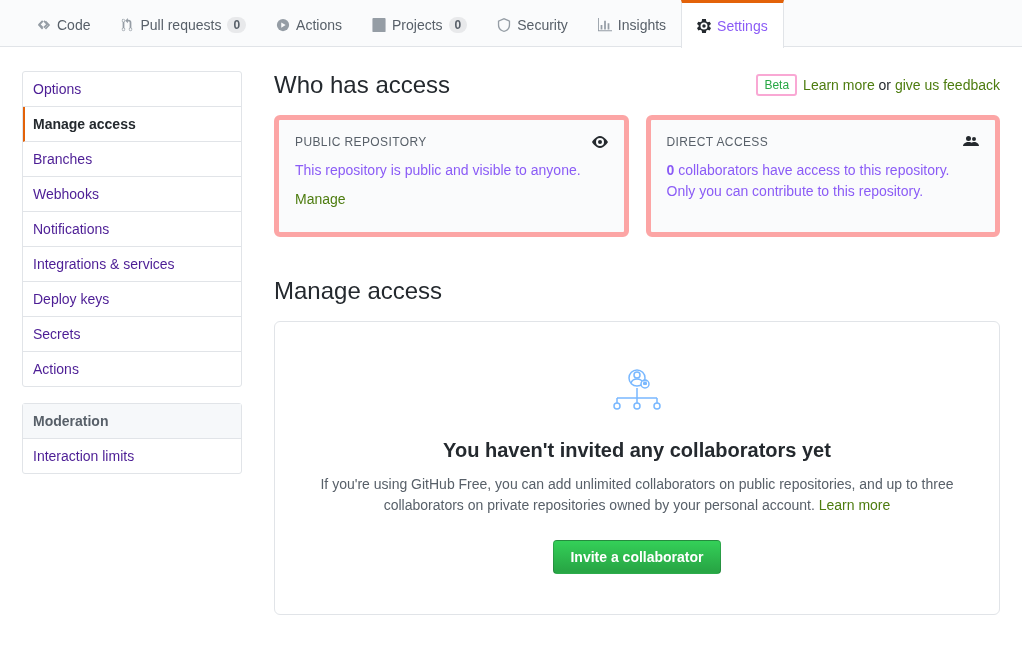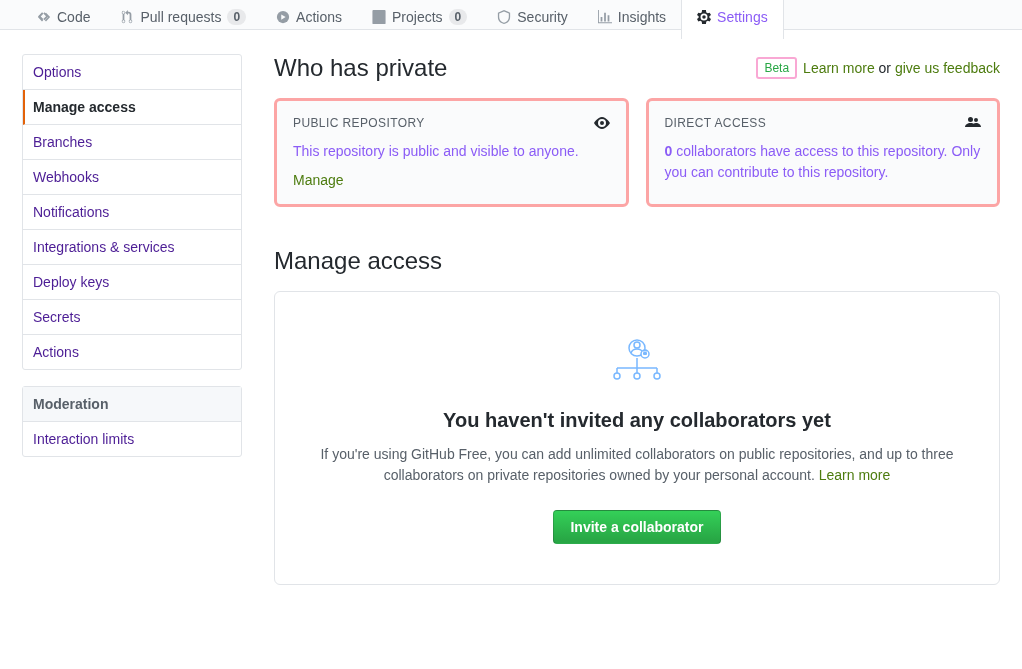--- a/index.html
+++ b/index.html
@@ -9,21 +9,21 @@
     font-size: 14px;
     color: #24292e;
     background: #fff;
   }
   .topnav {
     border-bottom: 1px solid #e1e4e8;
     background: #fafbfc;
     padding: 8px 22px;
     display: flex;
     align-items: center;
-    height: 30px;
+    height: 47px;
   }
   .topnav .tab {
     display: inline-flex;
     align-items: center;
     padding: 14px 15px 13px;
     color: #586069;
     font-size: 14px;
     cursor: pointer;
     gap: 6px;
     border-top: 3px solid transparent;
@@ -99,23 +99,23 @@
     border-radius: 3px;
     font-size: 12px;
     font-weight: 500;
     padding: 2px 6px;
   }
   .link { color: #4d7c0f; cursor: pointer; margin-top: 8px; }
   .cards { display: flex; gap: 17px; margin-bottom: 40px; }
   .card {
     flex: 1;
     background: #fafbfc;
-    border: 3px solid #fca5a5;
+    border: 5px solid #fca5a5;
     border-radius: 6px;
-    padding: 14px 16px 11px;
+    padding: 14px 16px 20px;
   }
   .card-head {
     display: flex;
     justify-content: space-between;
     align-items: center;
     margin-bottom: 10px;
   }
   .card-label {
     font-size: 12px;
     letter-spacing: 0.4px;
@@ -211,21 +211,21 @@
       <a class="menu-item">Actions</a>
     </nav>
     <nav class="menu">
       <div class="menu-heading">Moderation</div>
       <a class="menu-item">Interaction limits</a>
     </nav>
   </aside>
 
   <main class="main">
     <div class="section-head">
-      <h2 class="section-title">Who has private</h2>
+      <h2 class="section-title">Who has access</h2>
       <div class="beta-row">
         <span class="beta-badge">Beta</span>
         <span>
           <a class="link">Learn more</a><span> or </span><a class="link">give us feedback</a>
         </span>
       </div>
     </div>
 
     <div class="cards">
       <div class="card">

